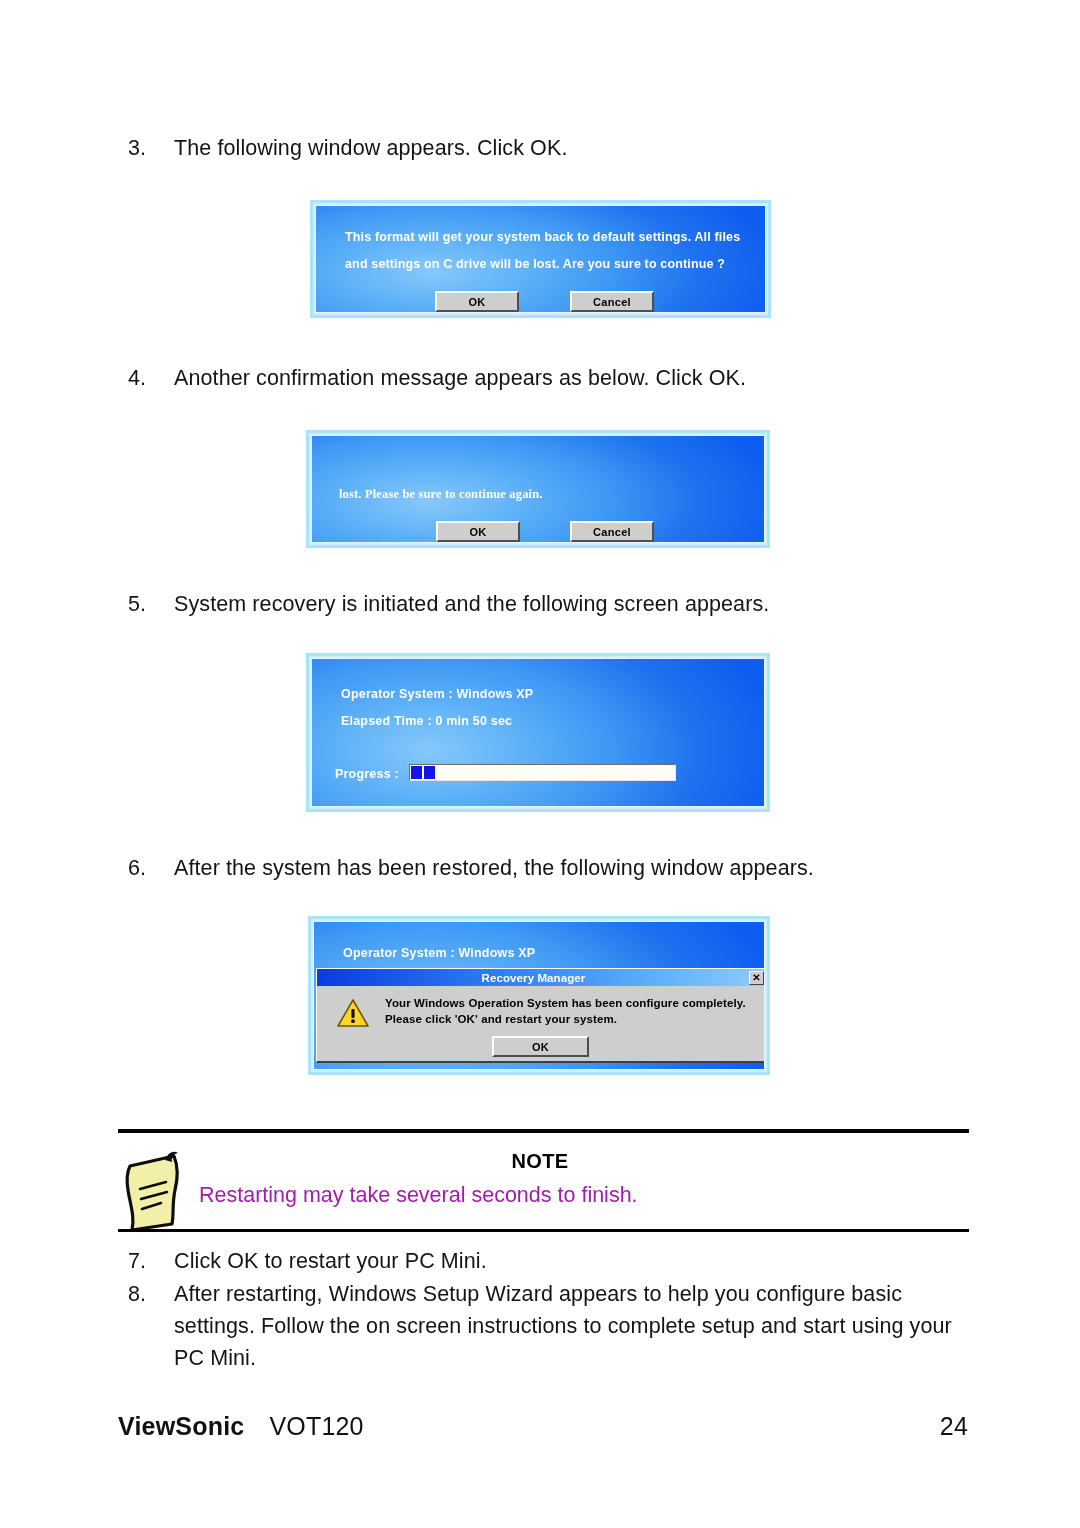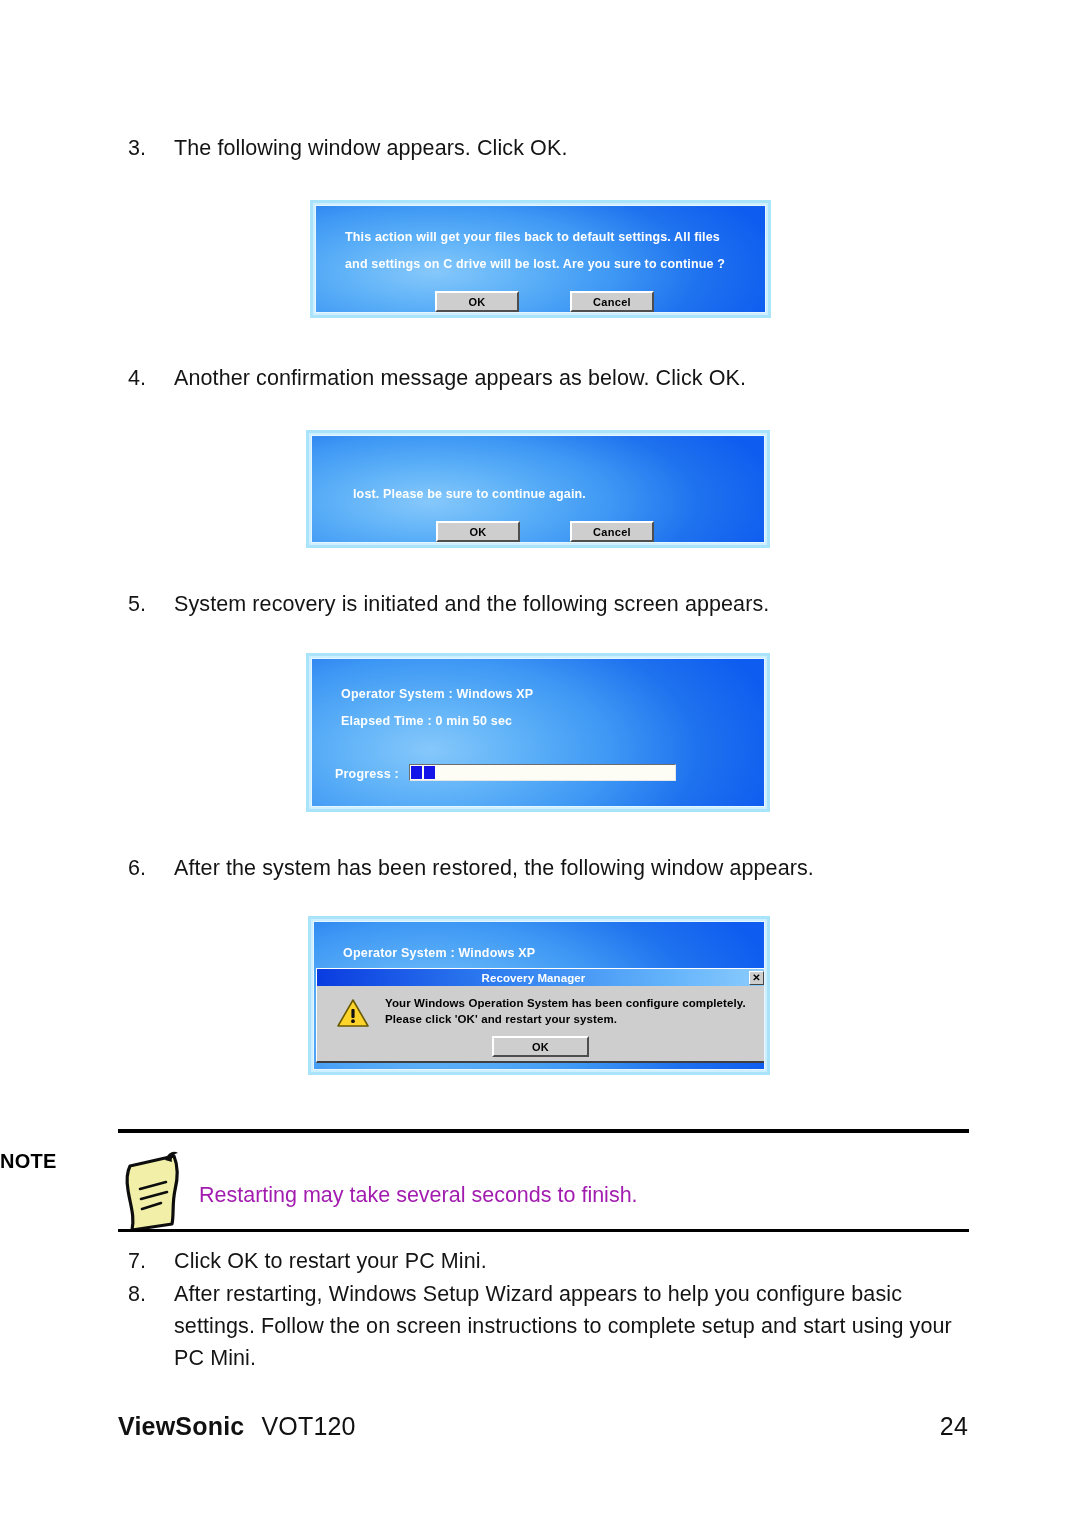--- a/index.html
+++ b/index.html
@@ -231,58 +231,58 @@
     display: flex;
     align-items: baseline;
     font-size: 25px;
     color: #111111;
   }
   .footer-brand {
     font-weight: bold;
     letter-spacing: 0.2px;
   }
   .footer-model {
-    margin-left: 17px;
+    margin-left: 25px;
     letter-spacing: 0.2px;
   }
   .footer-page {
     margin-left: auto;
     letter-spacing: 0.2px;
   }
 </style>
 </head>
 <body>
 
 <div class="page">
 
   <div class="step" style="left:128px; top:132px; width:840px;">
     <span class="step-num">3.</span>
     <span class="step-text">The following window appears. Click OK.</span>
   </div>
 
   <div class="dlg-outer" style="left:307px; top:197px; width:467px; height:124px;">
     <div class="dlg-frame">
       <div class="dlg-body">
-        <div class="dlg-msg" style="left:29px; top:18px;">This action will get your files back to default settings. All files</div>
+        <div class="dlg-msg" style="left:29px; top:18px;">This format will get your system back to default settings. All files</div>
         <div class="dlg-msg" style="left:29px; top:45px;">and settings on C drive will be lost. Are you sure to continue ?</div>
         <div class="win-btn" style="left:119px; top:85px; width:84px; height:21px;">OK</div>
         <div class="win-btn" style="left:254px; top:85px; width:84px; height:21px;">Cancel</div>
       </div>
     </div>
   </div>
 
   <div class="step" style="left:128px; top:362px; width:840px;">
     <span class="step-num">4.</span>
     <span class="step-text">Another confirmation message appears as below. Click OK.</span>
   </div>
 
   <div class="dlg-outer" style="left:303px; top:427px; width:470px; height:124px;">
     <div class="dlg-frame">
       <div class="dlg-body">
-        <div class="dlg-msg" style="left:41px; top:45px;">lost. Please be sure to continue again.</div>
+        <div class="dlg-msg" style="left:27px; top:45px;font-family:Liberation Serif, serif;">lost. Please be sure to continue again.</div>
         <div class="win-btn" style="left:124px; top:85px; width:84px; height:21px;">OK</div>
         <div class="win-btn" style="left:258px; top:85px; width:84px; height:21px;">Cancel</div>
       </div>
     </div>
   </div>
 
   <div class="step" style="left:128px; top:588px; width:840px;">
     <span class="step-num">5.</span>
     <span class="step-text">System recovery is initiated and the following screen appears.</span>
   </div>
@@ -340,21 +340,21 @@
   <span class="note-icon">
     <svg width="78" height="86" viewBox="0 0 78 86">
       <path d="M14 18 L58 8 C62 18 62 30 59 42 C56 56 58 66 56 76 L16 82 C19 68 14 56 12 42 C10 30 11 24 14 18 Z" fill="#f2f0a8" stroke="#0d0d0d" stroke-width="3.2" stroke-linejoin="round"></path>
       <path d="M49 12 C52 4 58 2 62 5 C57 6 55 10 56 14 Z" fill="#0d0d0d"></path>
       <line x1="24" y1="41" x2="50" y2="34" stroke="#0d0d0d" stroke-width="2.6" stroke-linecap="round"></line>
       <line x1="25" y1="51" x2="51" y2="44" stroke="#0d0d0d" stroke-width="2.6" stroke-linecap="round"></line>
       <line x1="26" y1="61" x2="45" y2="55" stroke="#0d0d0d" stroke-width="2.6" stroke-linecap="round"></line>
     </svg>
   </span>
 
-  <div class="note-title" style="left:0; top:1150px; width:1080px; ">NOTE</div>
+  <div class="note-title" style="left:0; top:1150px; width:1080px; text-align:center;">NOTE</div>
 
   <div class="note-text" style="left:199px; top:1180px; width:760px;">Restarting may take several seconds to finish.</div>
 
   <div class="rule" style="left:118px; top:1229px; width:851px; height:3px;"></div>
 
   <div class="step" style="left:128px; top:1245px; width:840px;">
     <span class="step-num">7.</span>
     <span class="step-text">Click OK to restart your PC Mini.</span>
   </div>
 

